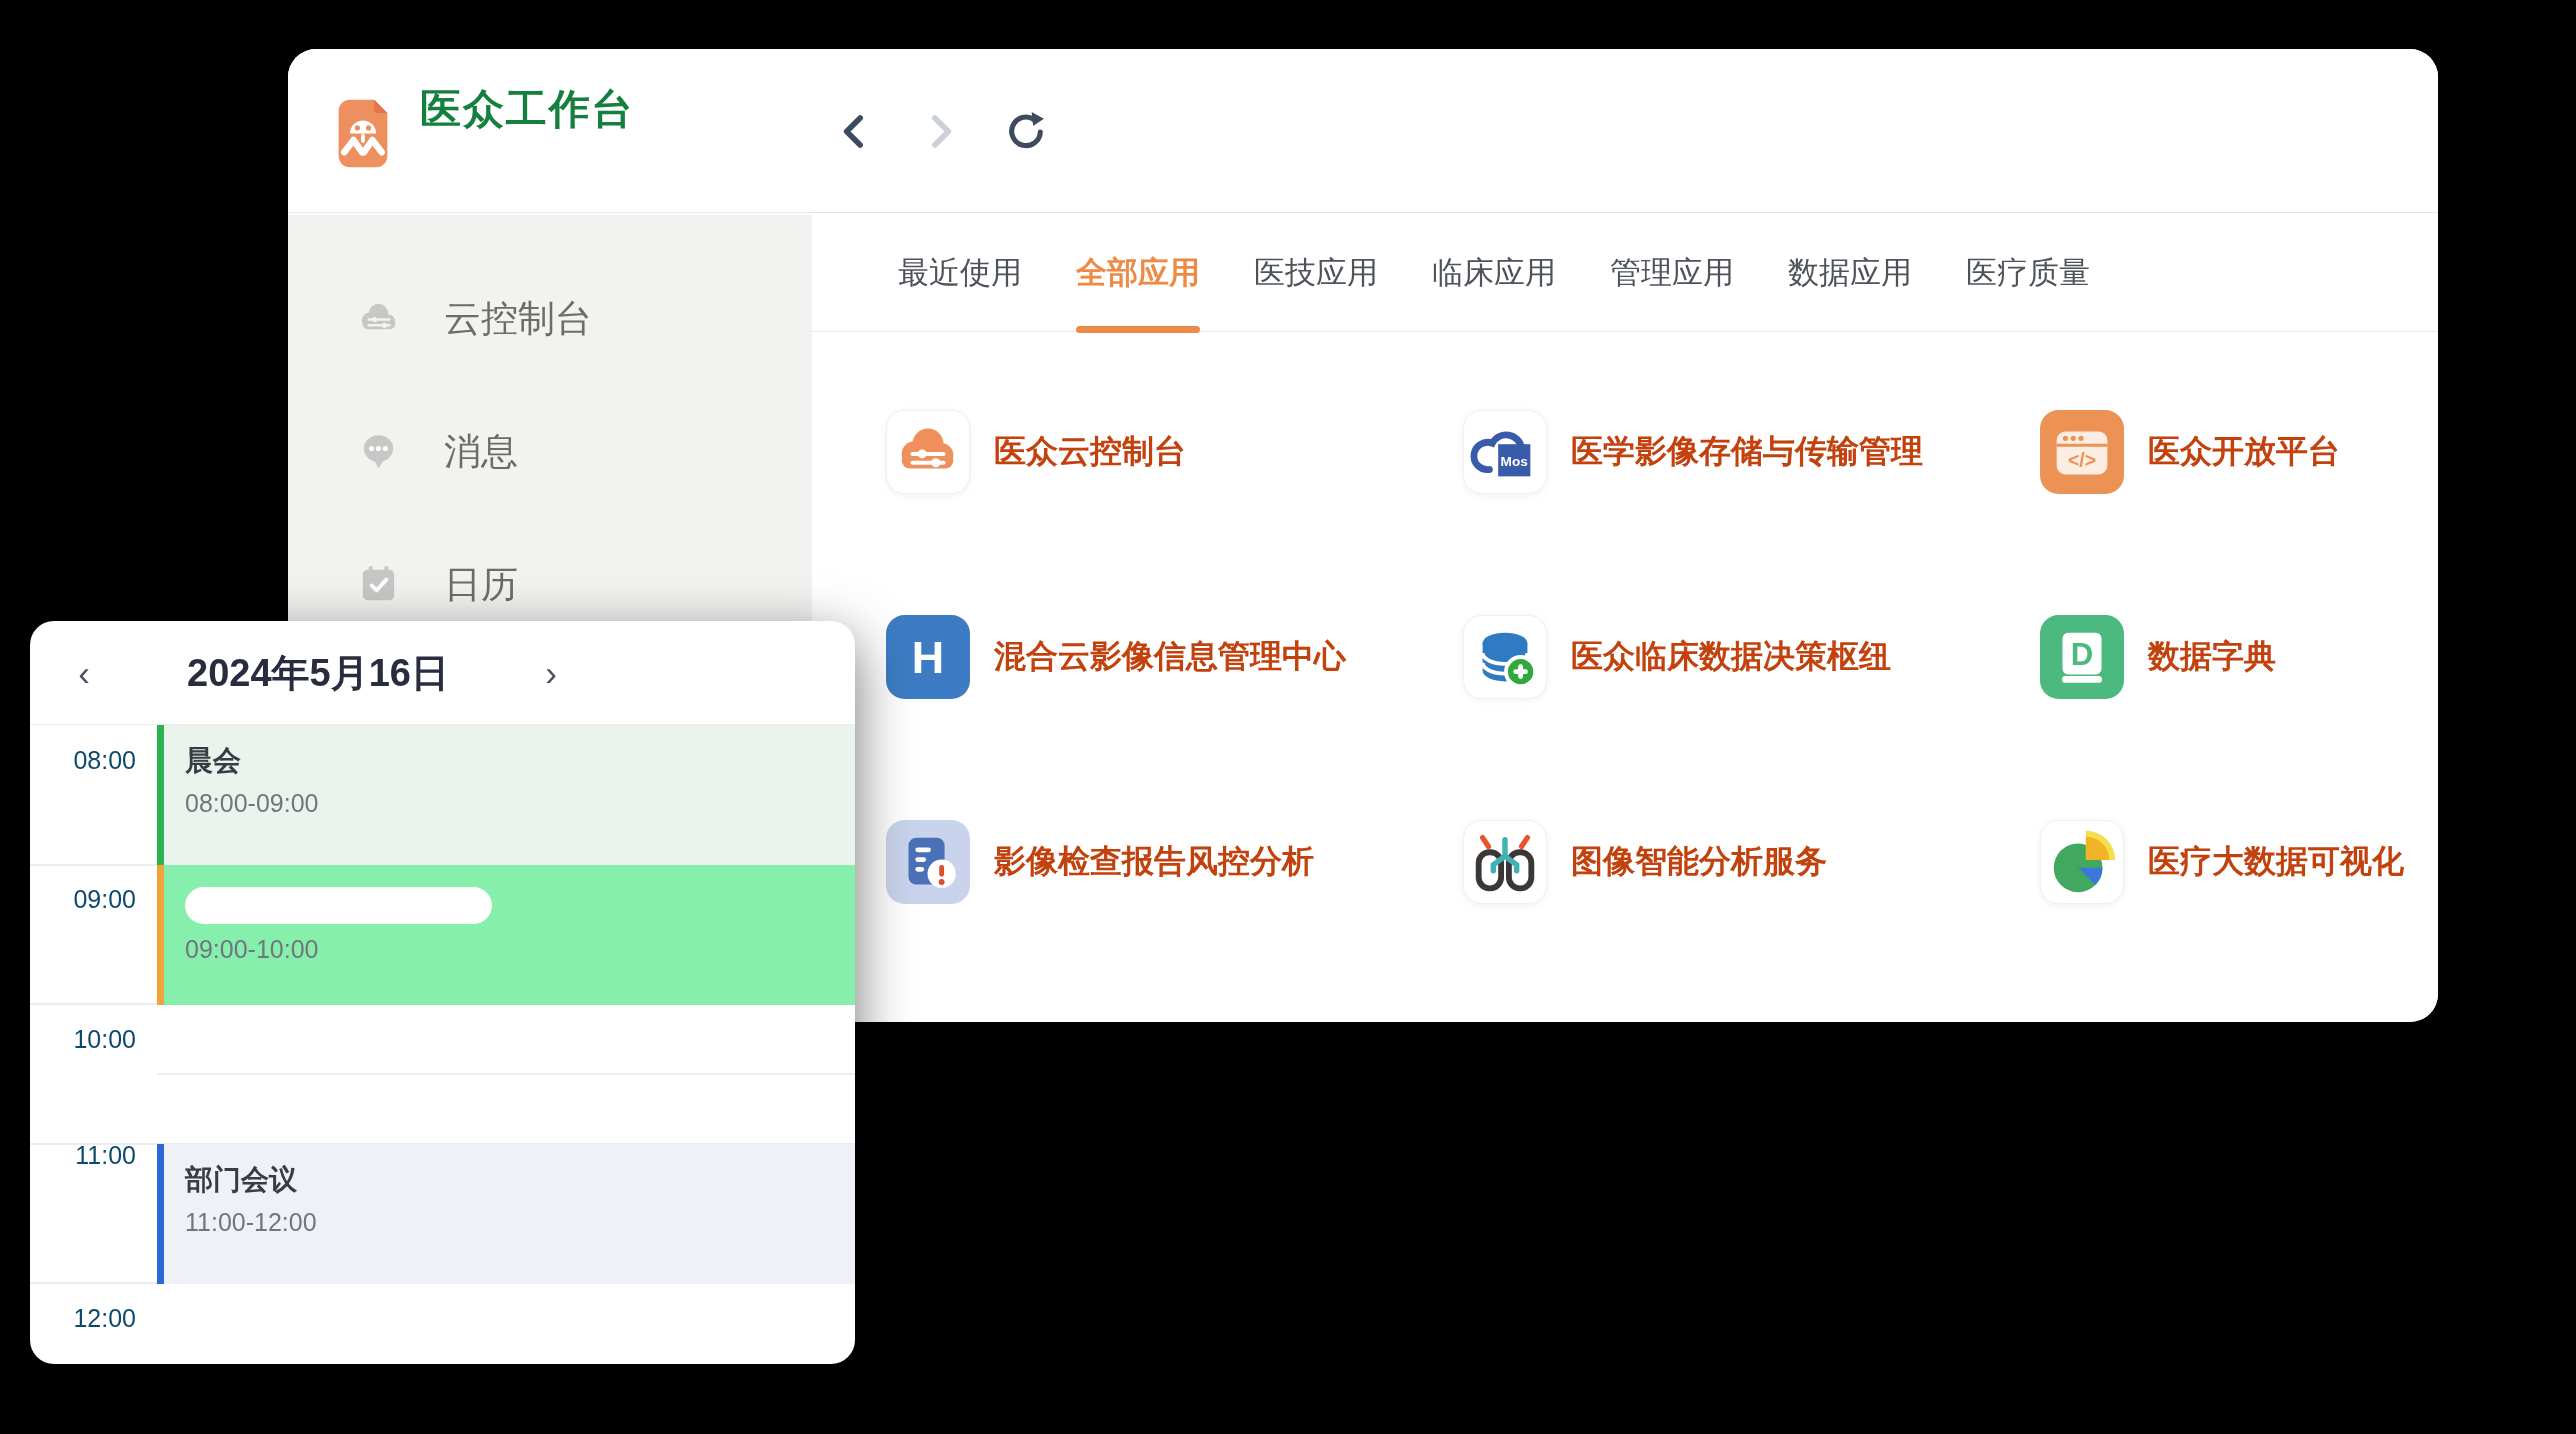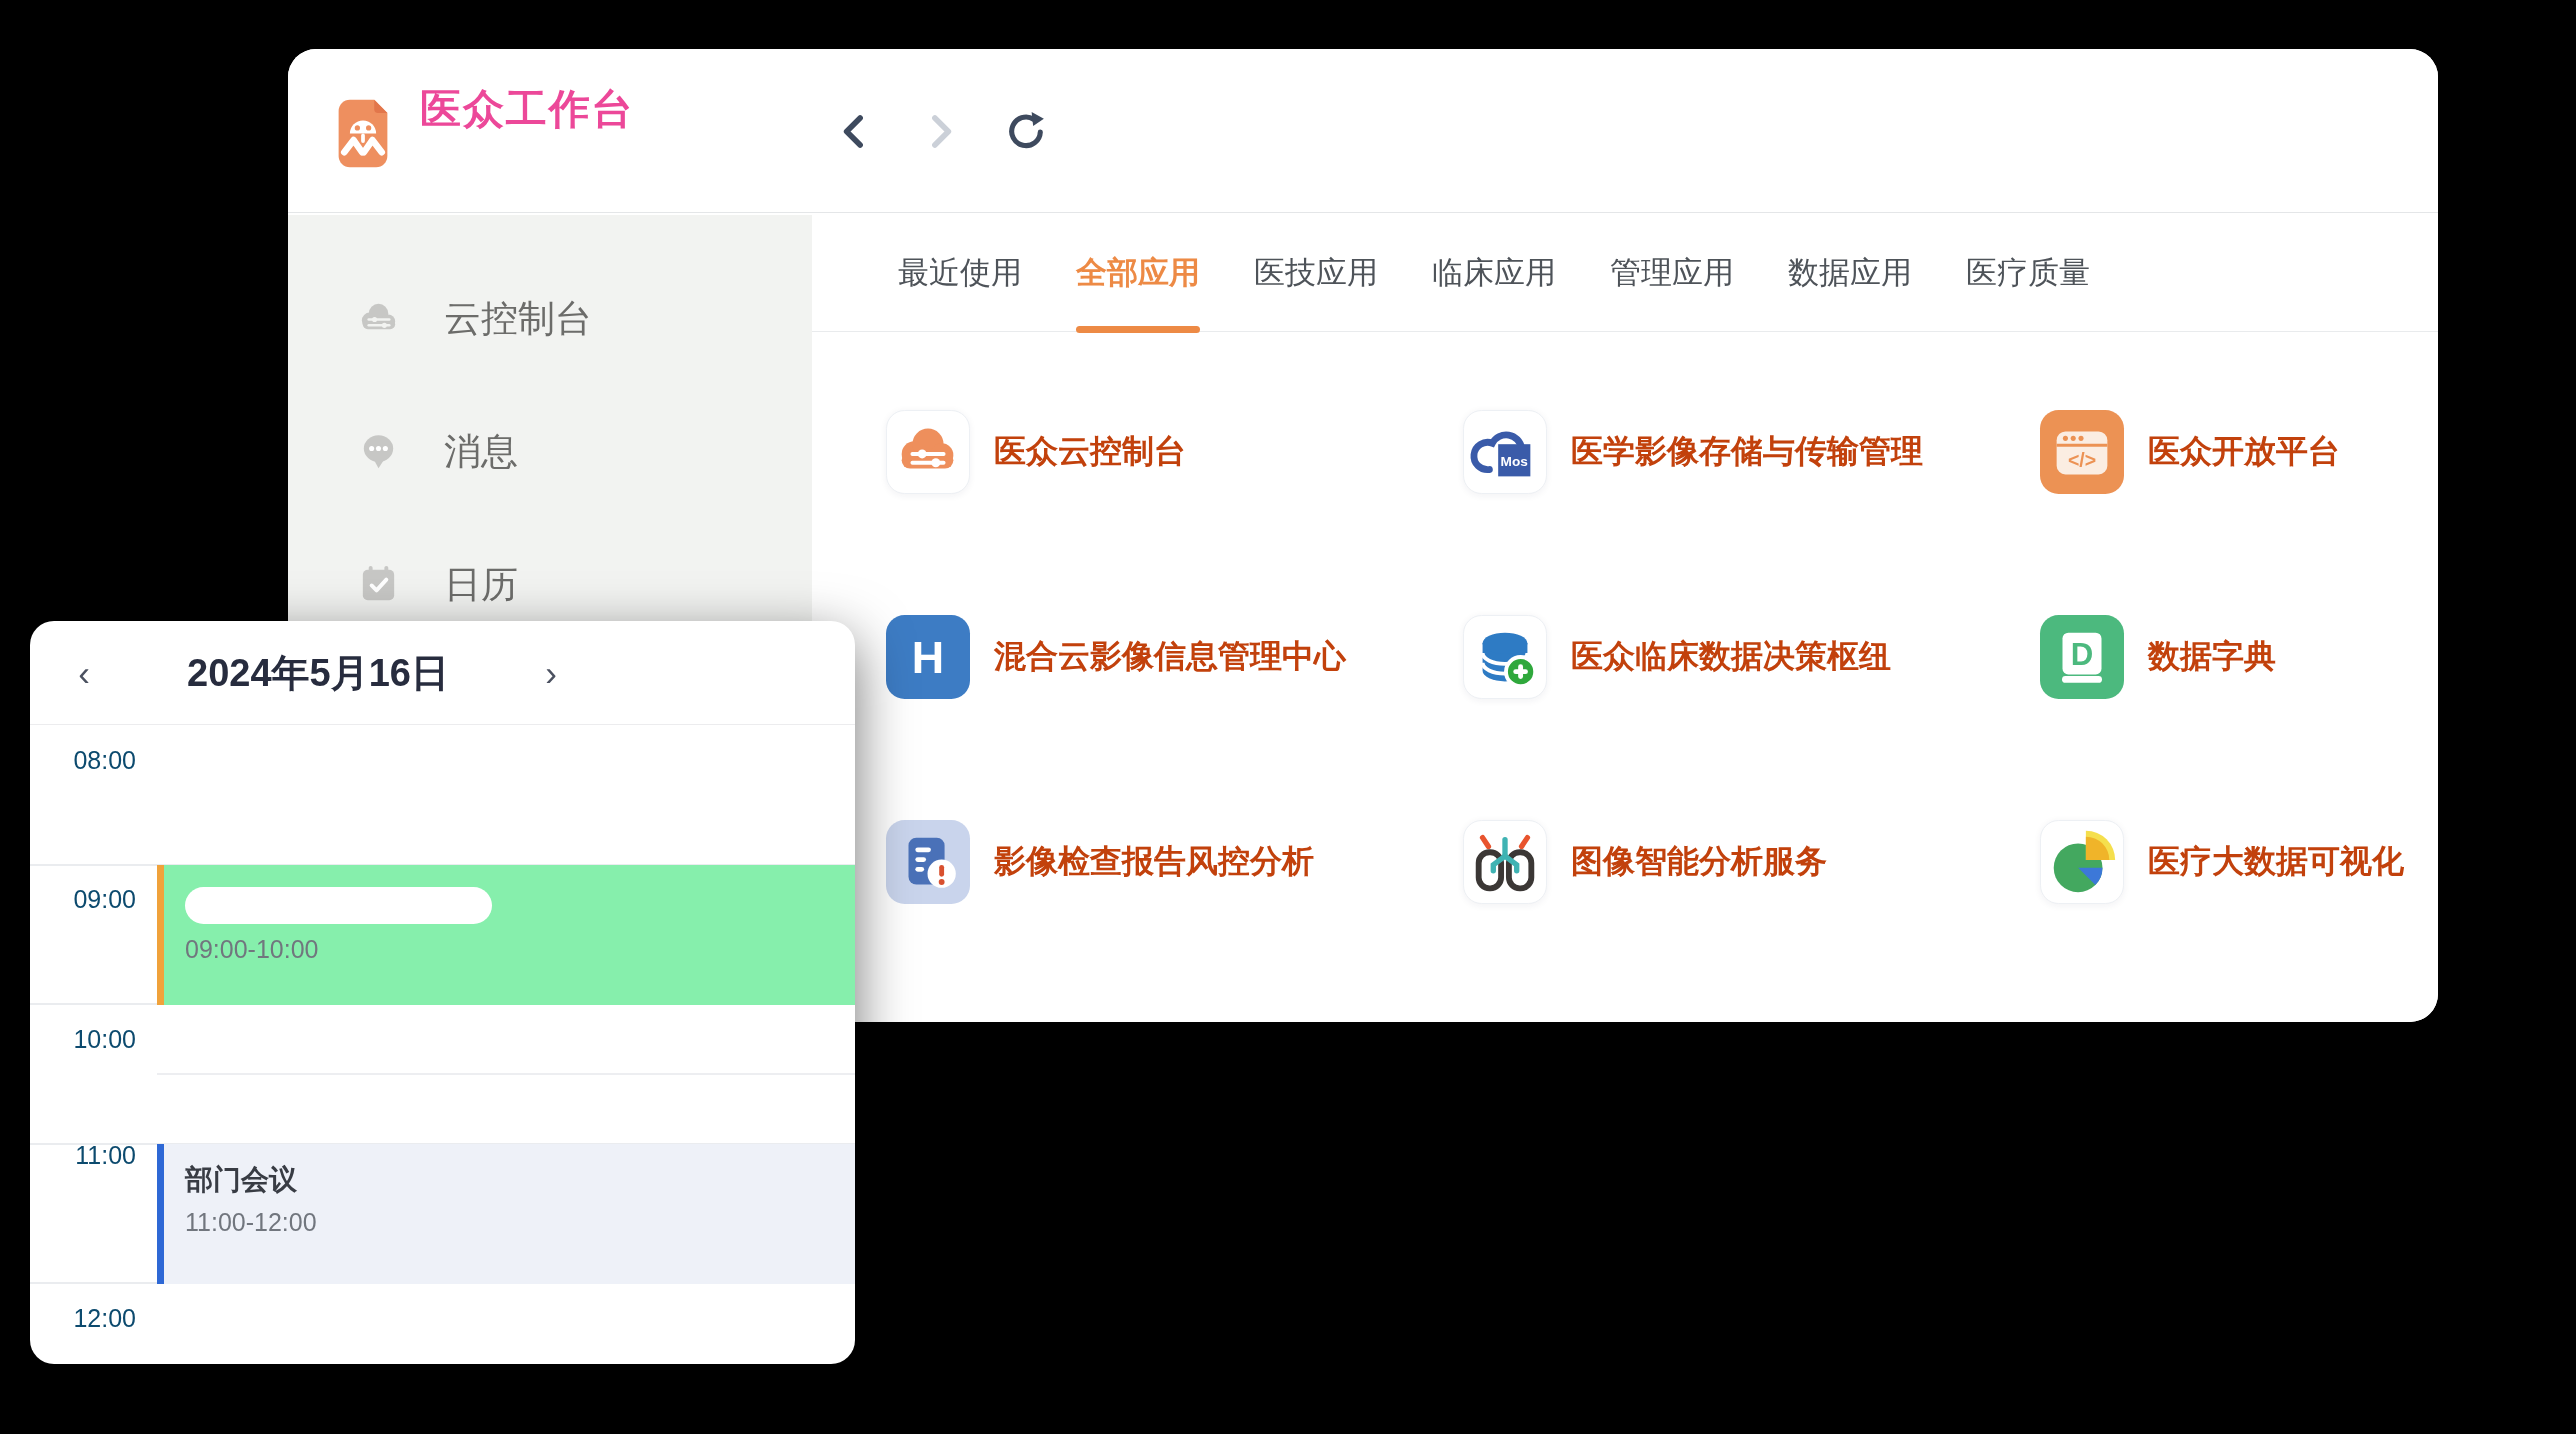--- a/index.html
+++ b/index.html
@@ -6,21 +6,21 @@
   *{box-sizing:border-box;}
   #screen{position:relative;width:2576px;height:1434px;background:#000;overflow:hidden;
           font-family:"Liberation Sans","DejaVu Sans",sans-serif;}
 
   
   .main-window{position:absolute;left:288px;top:49px;width:2150px;height:973px;
                background:#fff;border-radius:28px;overflow:hidden;}
   .win-header{position:relative;height:164px;background:#fff;border-bottom:1.9px solid #E4E6E8;}
   .logo{position:absolute;left:45px;top:47px;width:60px;height:73px;}
   .app-title{position:absolute;left:132px;top:0;height:120px;display:flex;align-items:center;
-             font-size:41px;font-weight:700;color:#ec4899;letter-spacing:1.9px;margin:0;}
+             font-size:41px;font-weight:700;color:#15803d;letter-spacing:1.9px;margin:0;}
   .nav{position:absolute;left:544px;top:0;height:164px;display:flex;align-items:center;gap:41px;}
   .nav button{background:none;border:none;padding:0;width:45px;height:45px;cursor:pointer;}
 
   
   .sidebar{position:absolute;left:0;top:166px;width:524px;height:808px;background:#F2F3F1;
            display:flex;flex-direction:column;gap:86px;padding:80px 0 0 67px;}
   .side-item{display:flex;align-items:center;gap:42px;height:47px;cursor:pointer;}
   .side-item svg{width:47px;height:47px;flex:0 0 auto;}
   .side-item .lbl{font-size:37px;color:#6C6C6A;font-weight:500;white-space:nowrap;}
 
@@ -281,20 +281,25 @@
         <div class="time-label" style="top: 20.5px;">08:00</div>
         <div class="hour-line" style="top: 139px;"></div>
         <div class="time-label" style="top: 160px;">09:00</div>
         <div class="hour-line" style="top: 278px;"></div>
         <div class="time-label" style="top: 300px; padding-left: 27px;">10:00</div>
         <div class="hour-line" style="top: 418px;"></div>
         <div class="time-label" style="top: 416px;">11:00</div>
         <div class="hour-line" style="top: 557px;"></div>
         <div class="time-label" style="top: 579px;">12:00</div>
         <div class="half-line" style="top: 348px;"></div>
+        <div class="event" style="top: 0px; background: rgb(235, 244, 236);">
+          <span class="bar" style="background:#2AB34F"></span>
+          <div class="title">晨会</div>
+          <div class="time">08:00-09:00</div>
+        </div>
         <div class="event" style="top: 140px; background: #86efac;">
           <span class="bar" style="background:#F0A23B"></span>
           <div class="pill"></div>
           <div class="time">09:00-10:00</div>
         </div>
         <div class="event" style="top: 419px; background: rgb(238, 241, 248);">
           <span class="bar" style="background:#2E68D5"></span>
           <div class="title">部门会议</div>
           <div class="time">11:00-12:00</div>
         </div>

